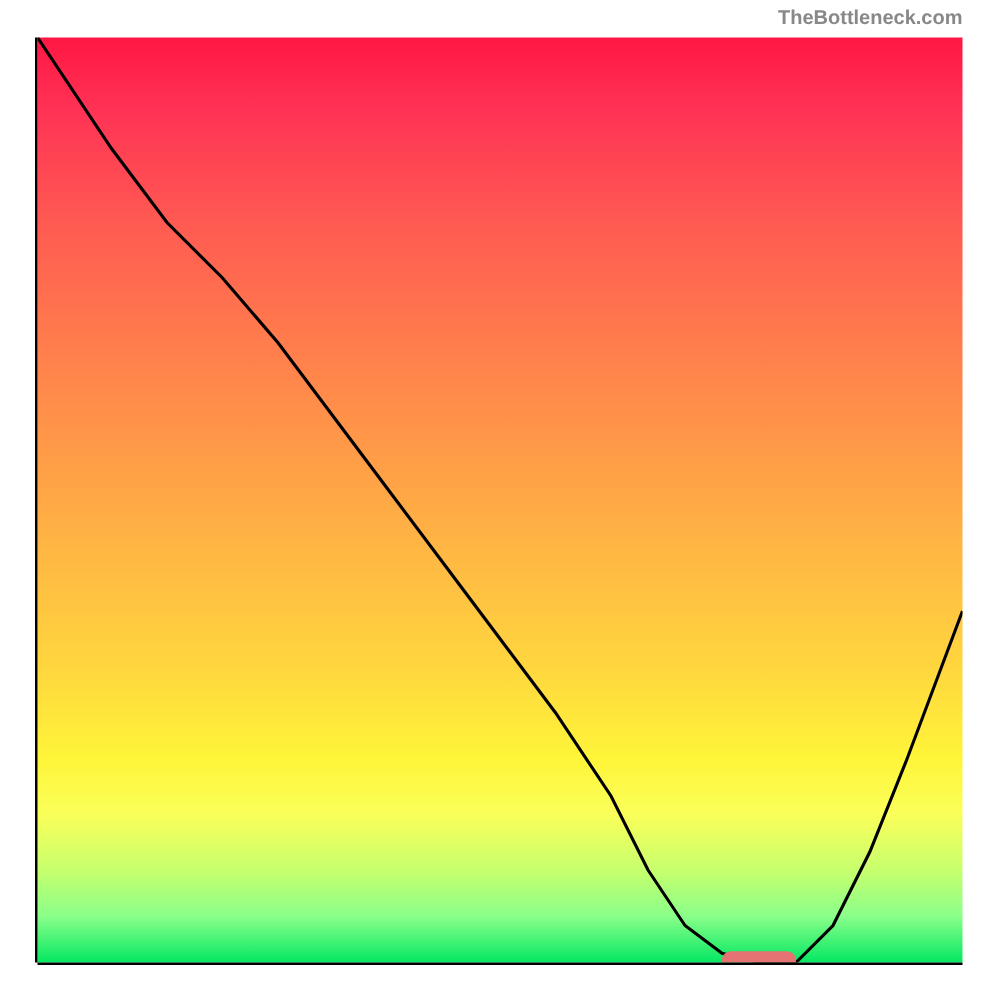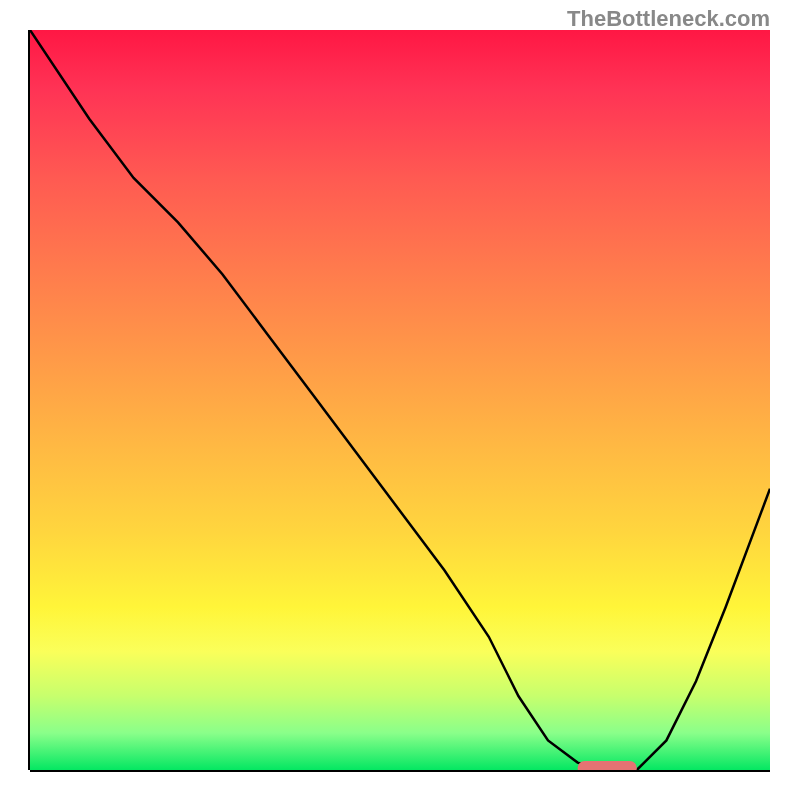--- a/index.html
+++ b/index.html
@@ -33,21 +33,21 @@
       #fff539 78%,
       #faff5a 84%,
       #c7ff6d 90%,
       #8aff8a 95%,
       #04e762 100%);
   }
   .watermark {
     position: absolute;
     top: 6px;
     right: 30px;
-    font-size: 22px;
+    font-size: 16px;
     font-weight: bold;
     color: #888;
     font-family: Arial, sans-serif;
   }
   svg.overlay {
     position: absolute;
     left: 0;
     top: 0;
     width: 740px;
     height: 740px;

